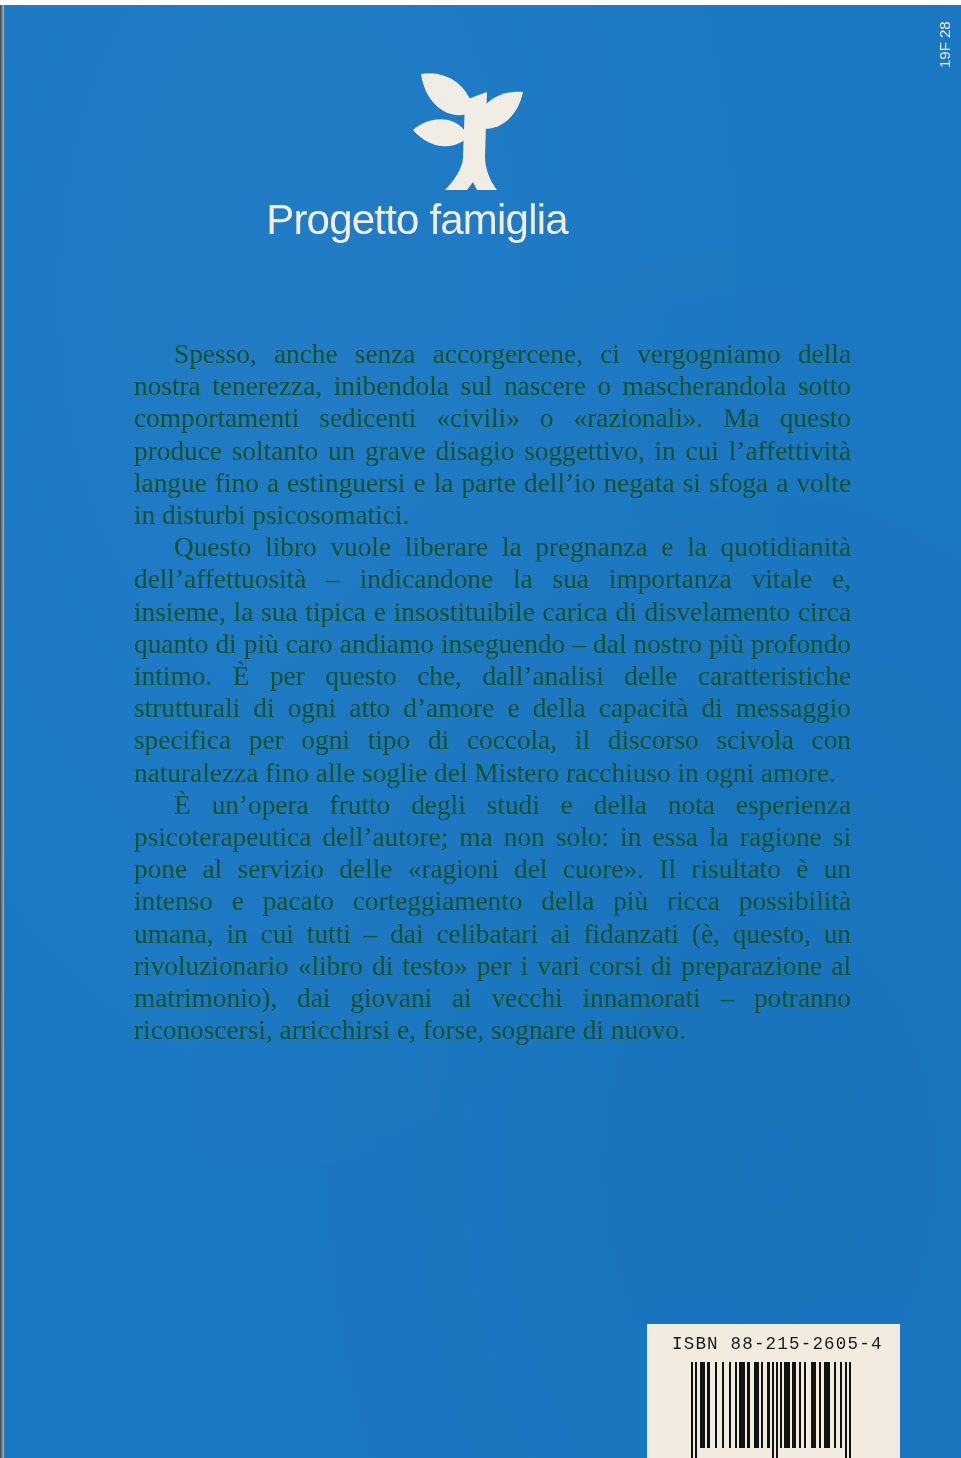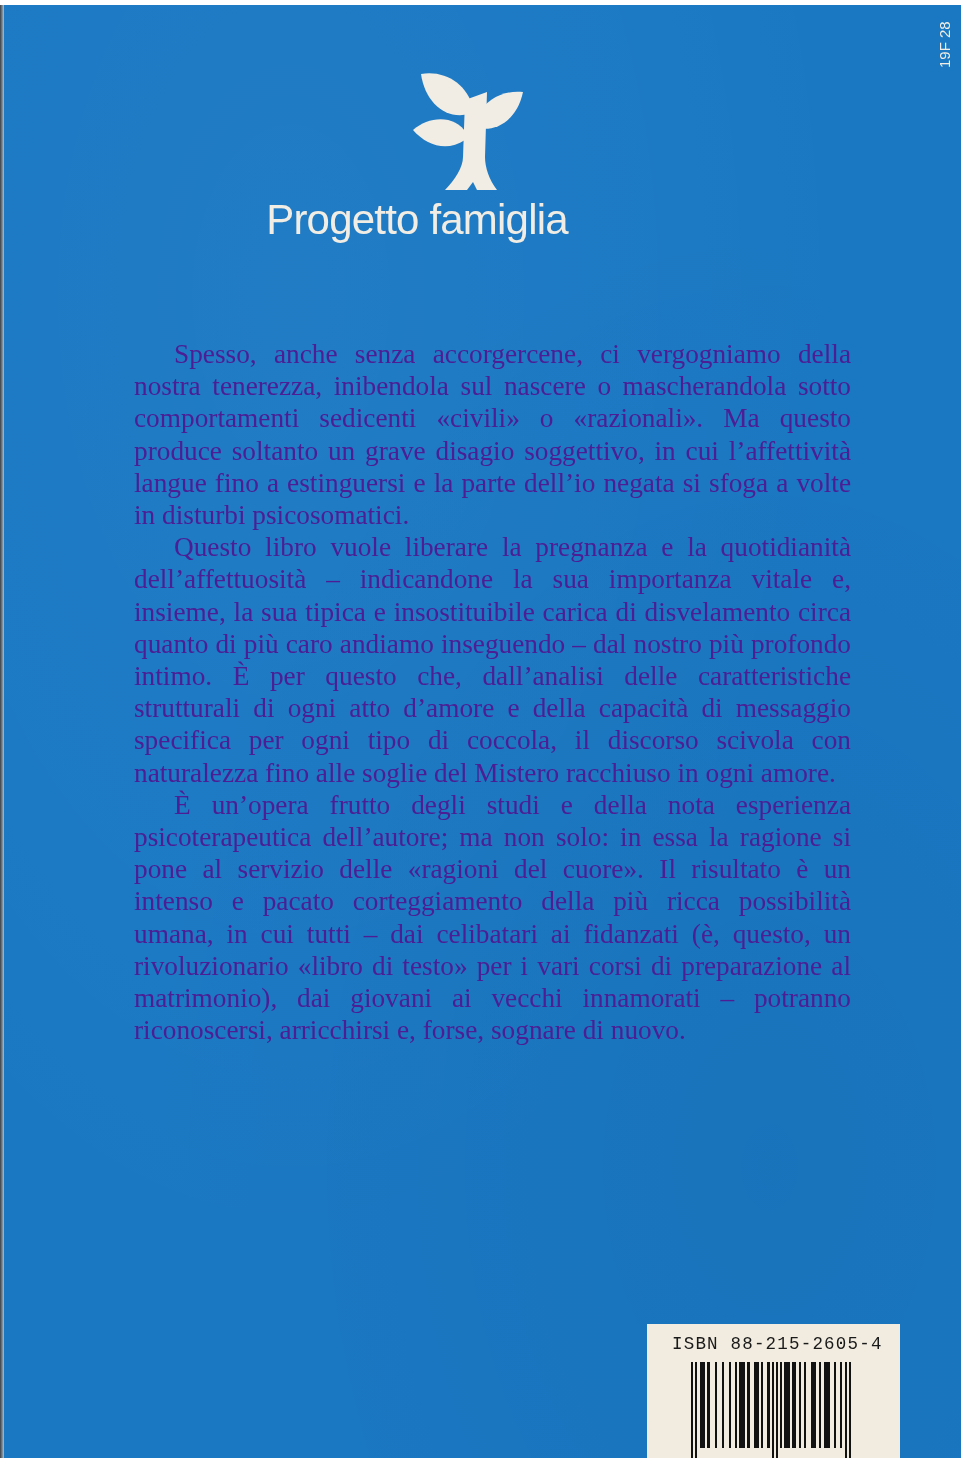--- a/index.html
+++ b/index.html
@@ -28,21 +28,21 @@
       font-size: 42px; color: #f1ede4; letter-spacing: -0.8px;
     }
     .spine-code {
       position: absolute; left: 936px; top: 8px; width: 24px; height: 60px;
       font-family: "Liberation Sans", sans-serif; font-size: 15px; color: #f1ede4;
       writing-mode: vertical-rl; transform: rotate(180deg); text-align: left;
     }
     .blurb {
       position: absolute; left: 134px; top: 338px; width: 717px;
       font-family: "Liberation Serif", serif;
-      font-size: 27.3px; line-height: 32.2px; color: #4c1d95;
+      font-size: 27.3px; line-height: 32.2px; color: #14532d;
       text-align: justify;
     }
     .blurb p { margin: 0; text-indent: 40px; }
     .isbn-box {
       position: absolute; left: 647px; top: 1324px; width: 253px; height: 134px;
       background: #f2ece0;
     }
     .isbn-text {
       position: absolute; left: 25px; top: 10px;
       font-family: "Liberation Mono", monospace; font-size: 17.5px; color: #1a1a1a;

